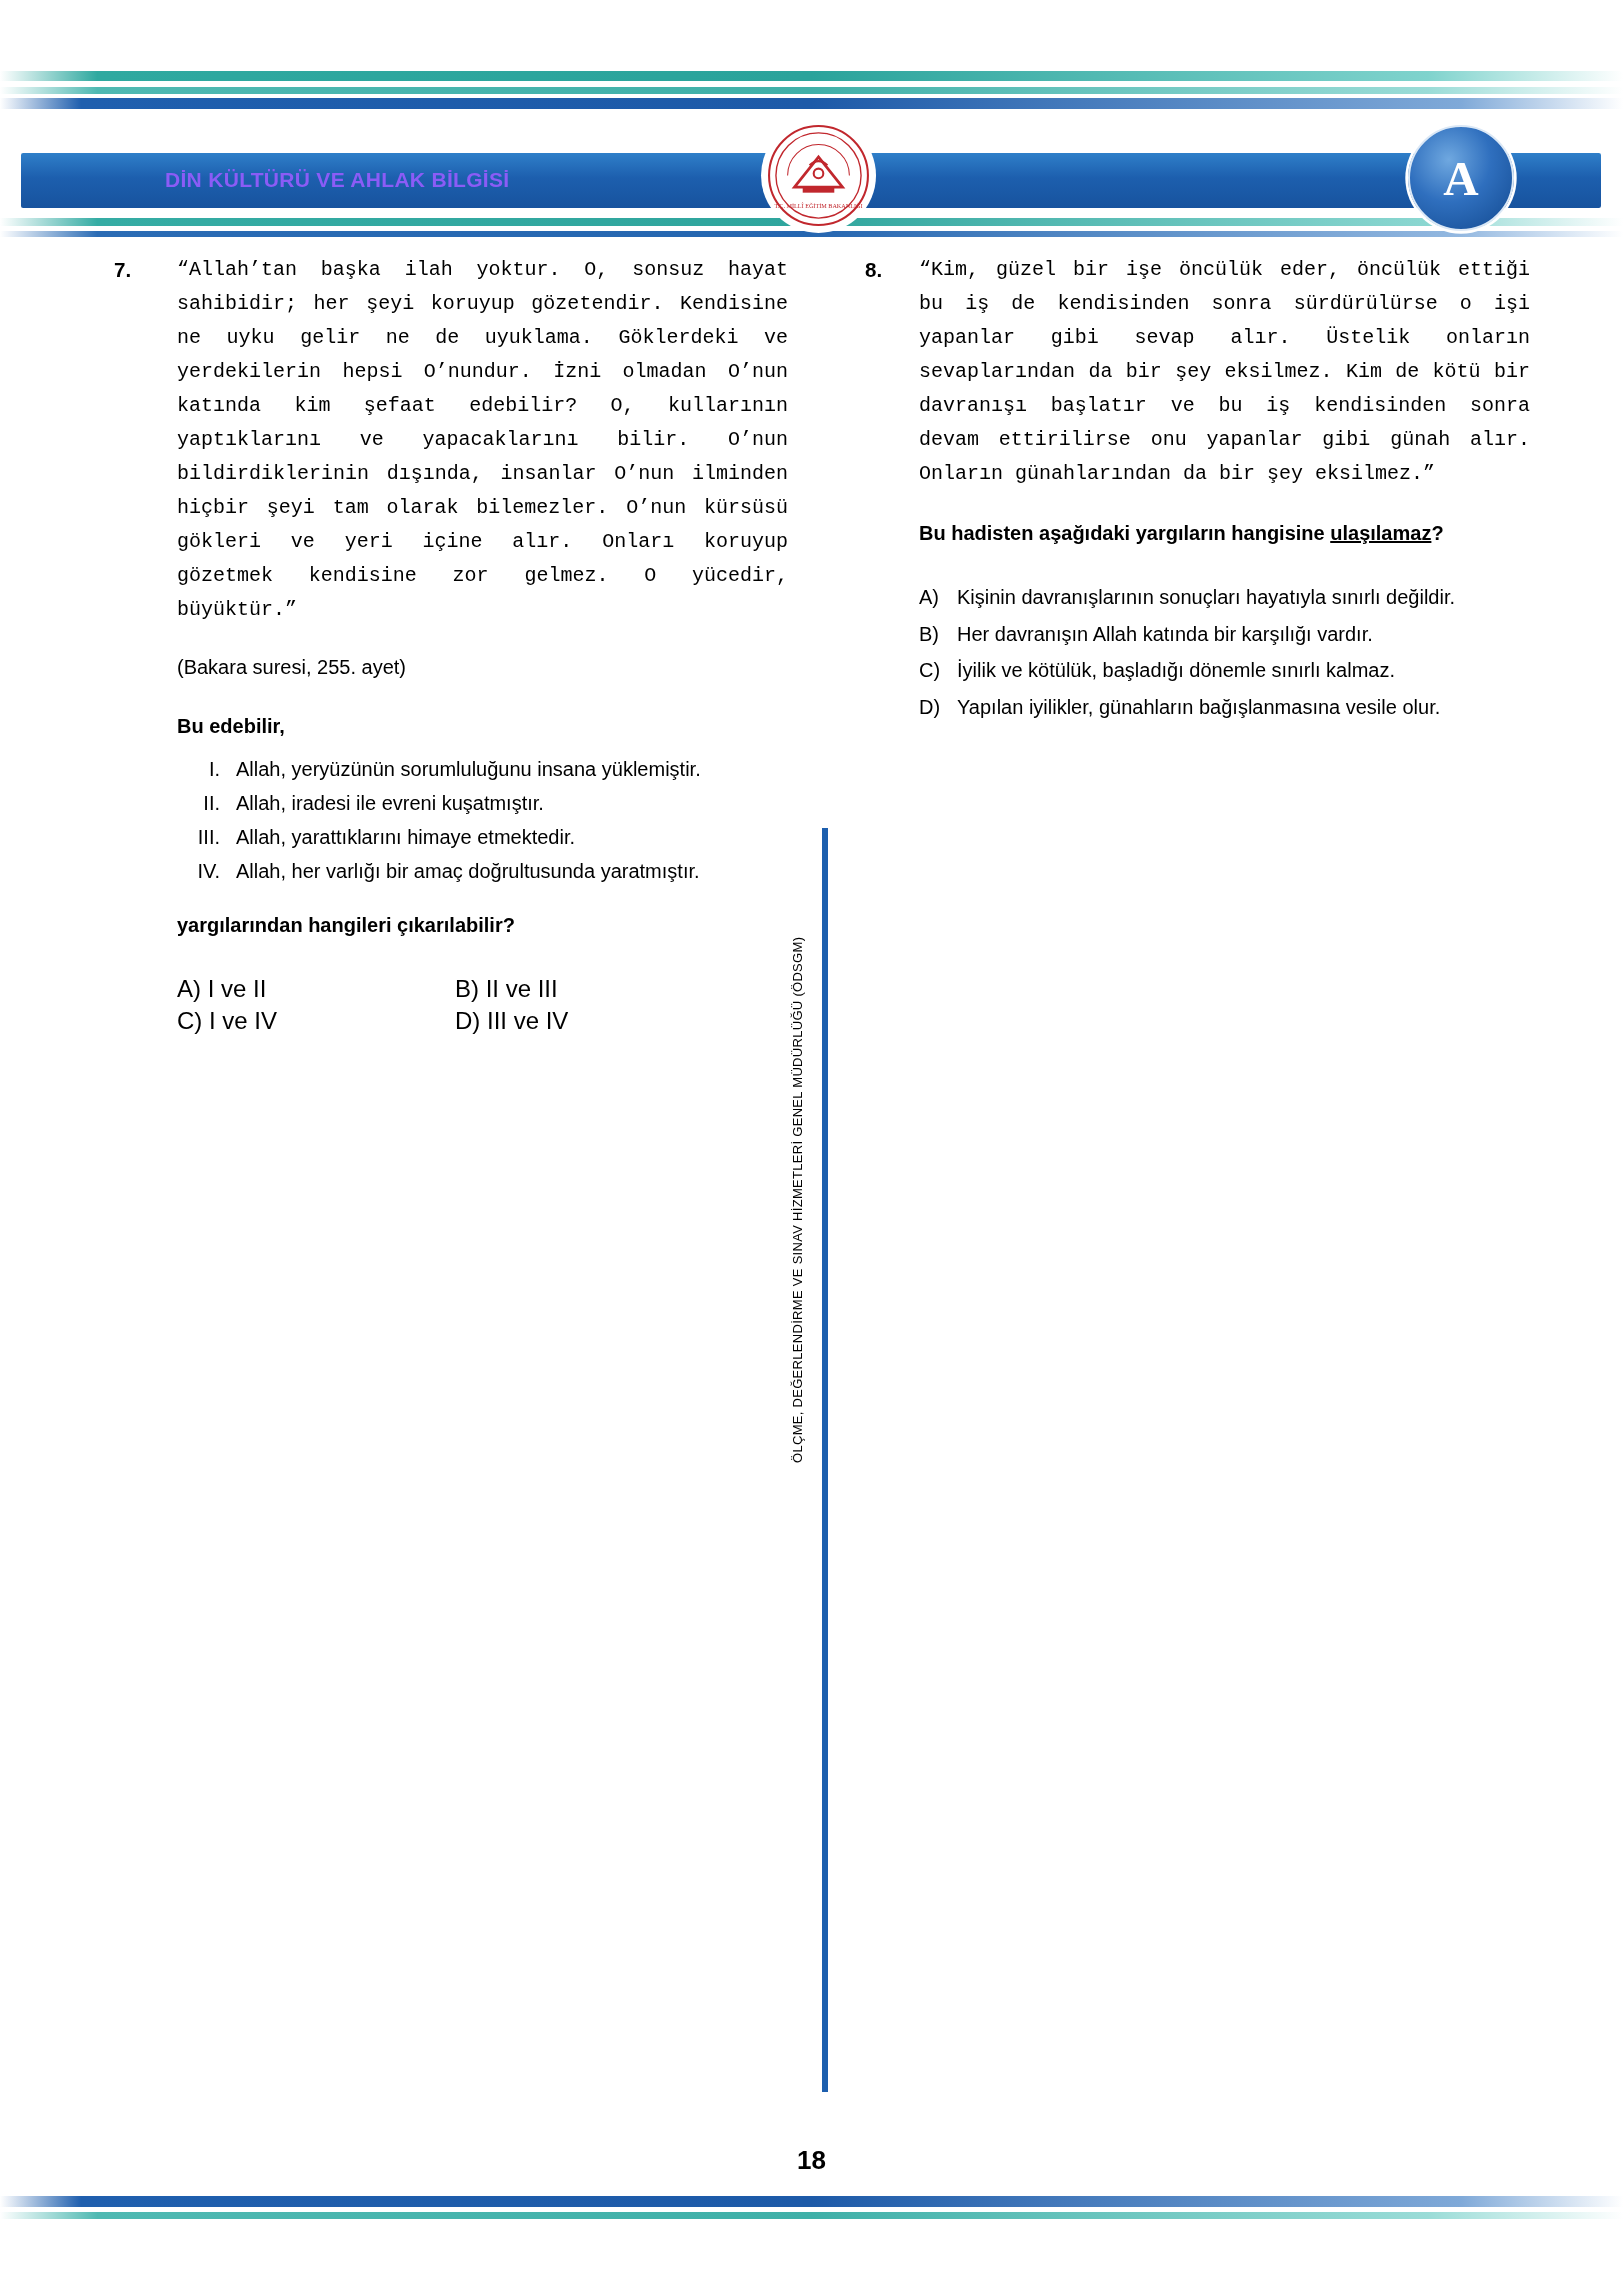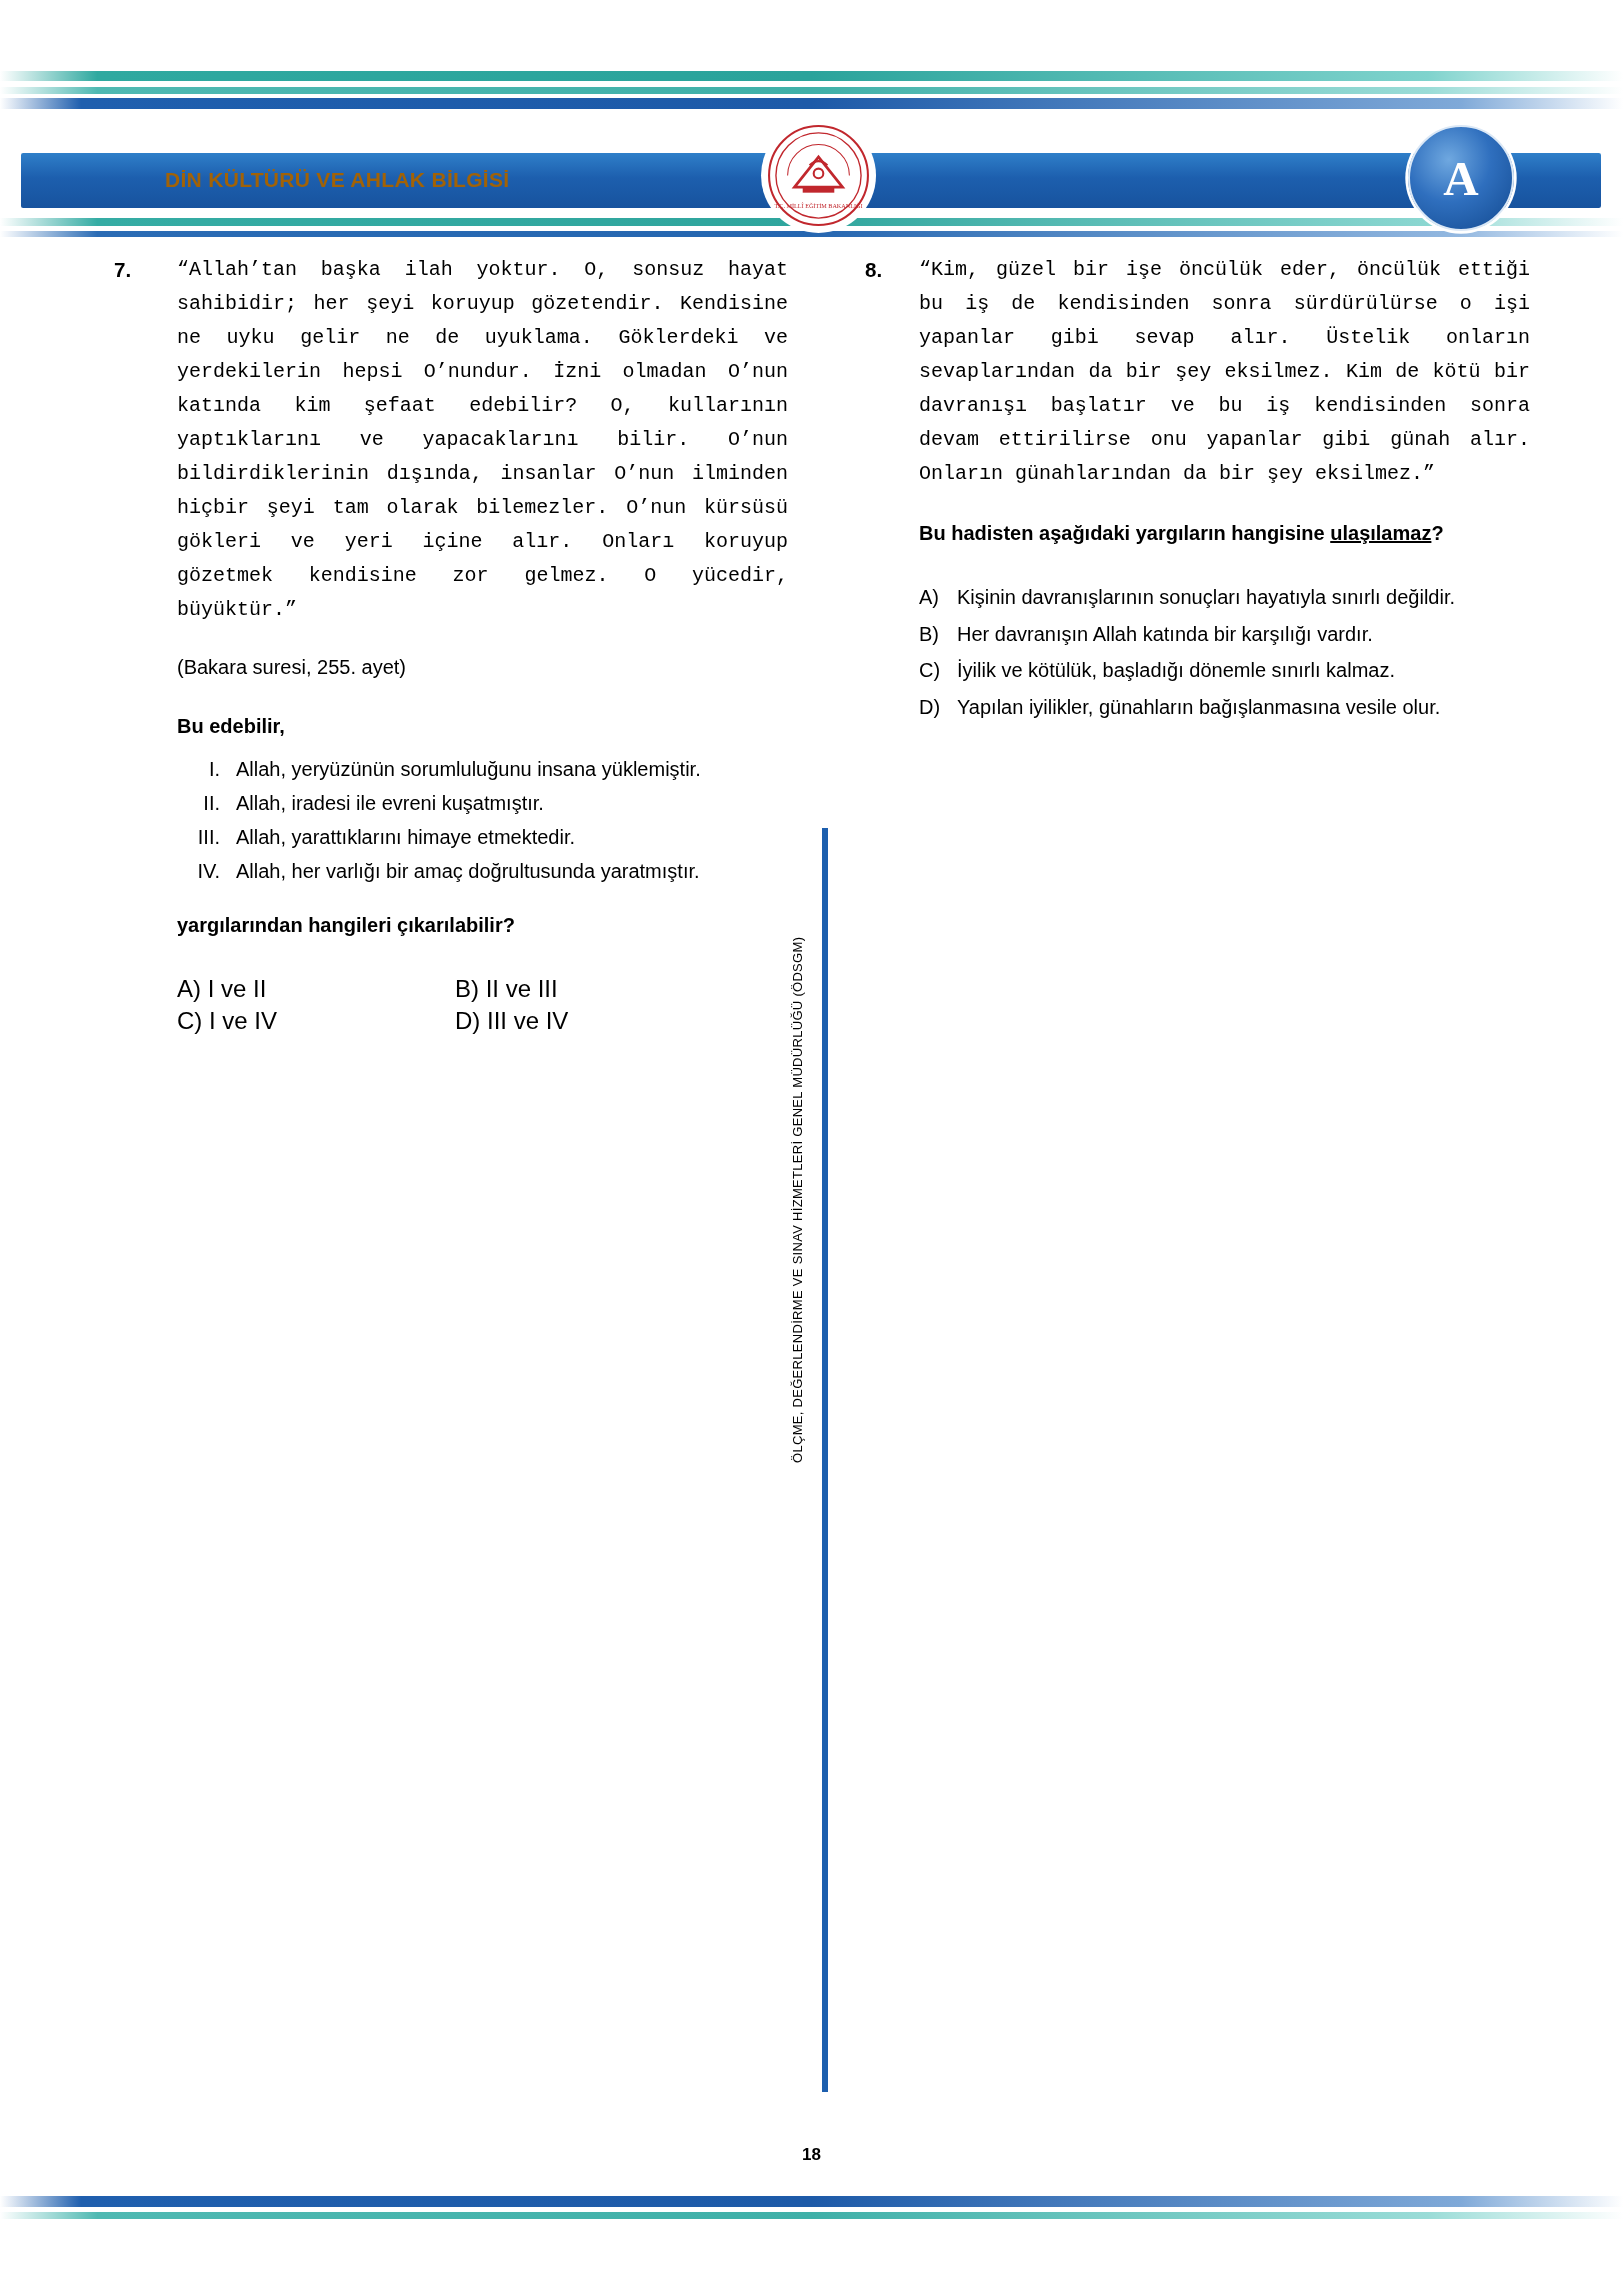--- a/index.html
+++ b/index.html
@@ -43,21 +43,21 @@
     height: 55px;
     background: linear-gradient(to bottom, #2f7fc9 0%, #1d5fae 45%, #17539e 100%);
     border-radius: 2.1px;
   }
   .header-title {
     position: absolute;
     left: 165px;
     top: 162px;
     font-size: 21px;
     font-weight: bold;
-    color: #a16207;
+    color: #8b5cf6;
     letter-spacing: 0.3px;
     line-height: 36px;
   }
 
   
   .emblem {
     position: absolute;
     left: 761px;
     top: 118px;
     width: 115px;
@@ -205,21 +205,21 @@
     width: 33px;
   }
 
   
   .page-number {
     position: absolute;
     left: 0;
     top: 2145px;
     width: 1623px;
     text-align: center;
-    font-size: 17px;
+    font-size: 26px;
     font-weight: bold;
   }
   .footer-band-1 {
     position: absolute;
     left: 0; top: 2196px;
     width: 1623px; height: 11px;
     background: linear-gradient(to right,#ffffff 0%, #1f5fae 5%, #1d5aa8 50%, #7fa9d8 90%, #ffffff 100%);
   }
   .footer-band-2 {
     position: absolute;

